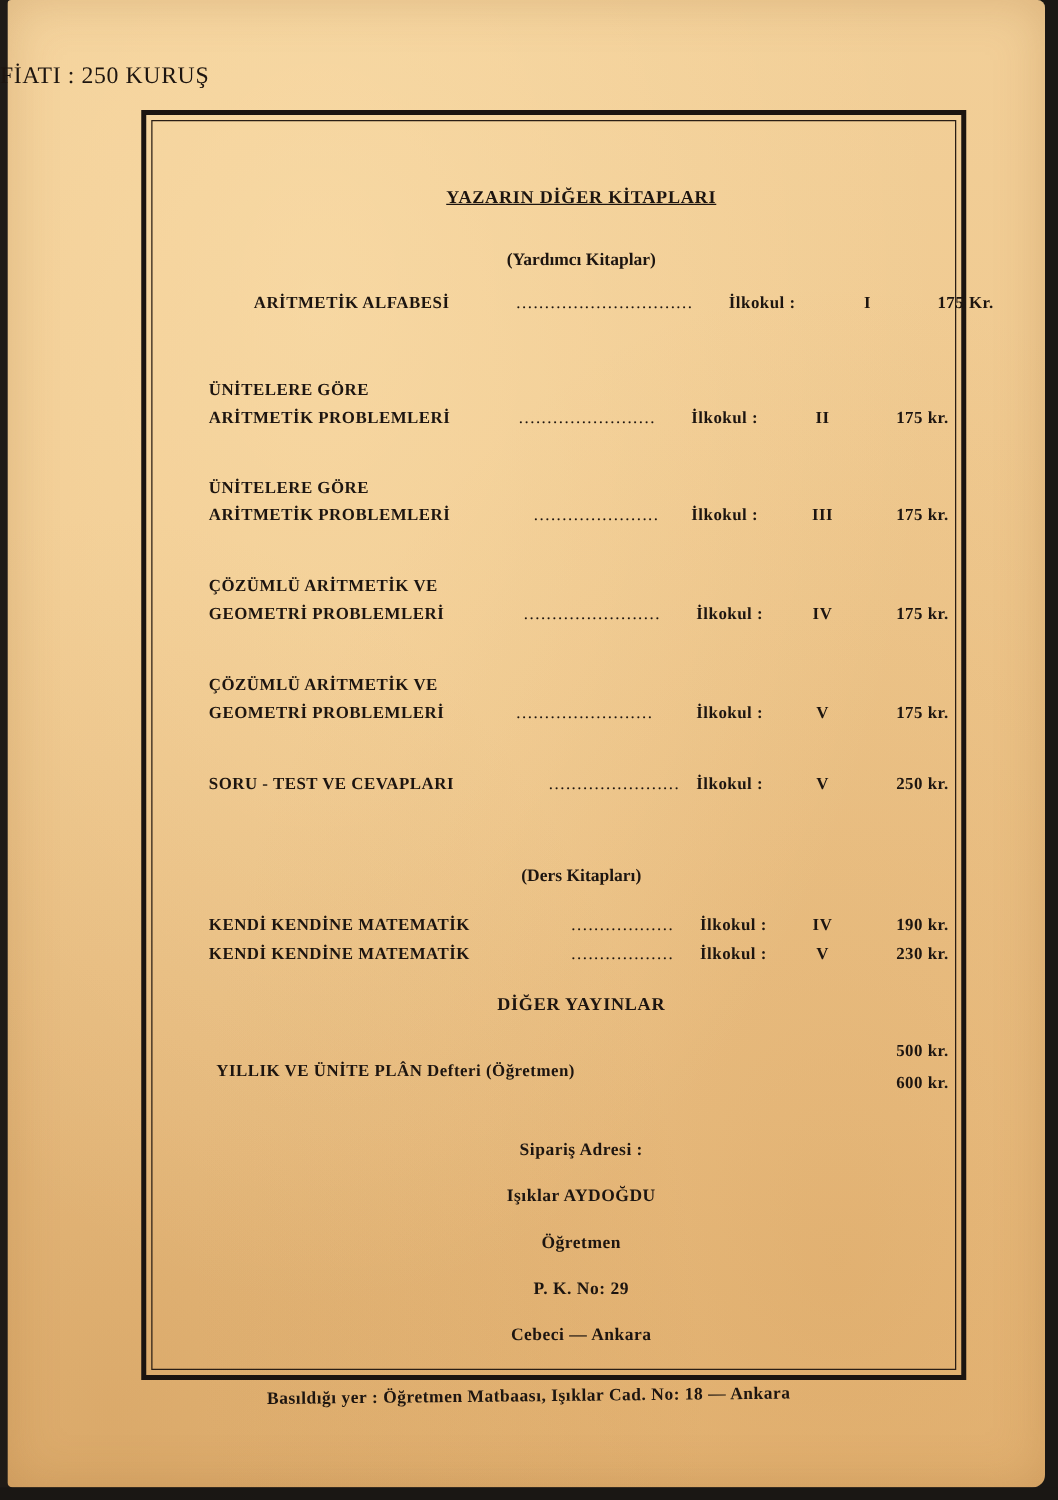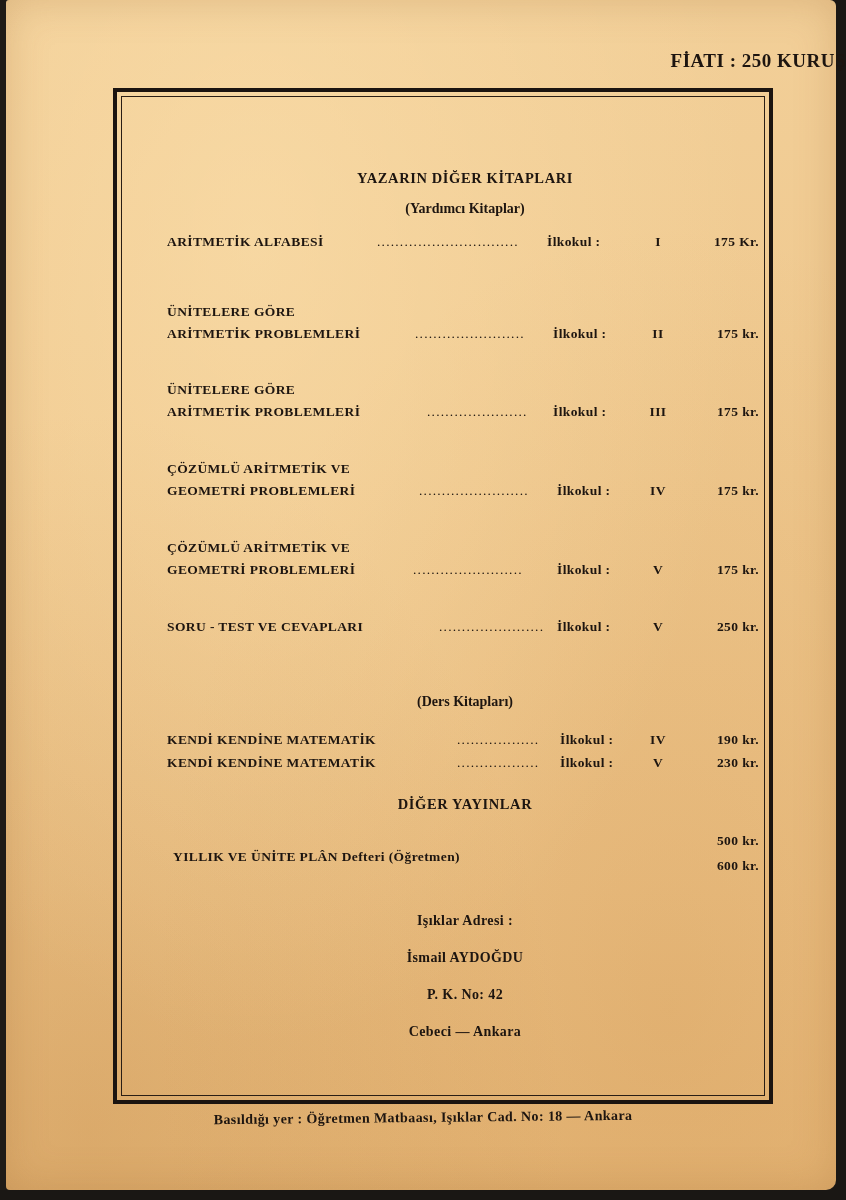--- a/index.html
+++ b/index.html
@@ -27,22 +27,22 @@
         radial-gradient(ellipse at 10% 95%, rgba(190,135,70,0.3), rgba(190,135,70,0) 45%),
         linear-gradient(180deg, #f2cf98 0%, #efc88e 40%, #ecc185 75%, #e6b778 100%);
       border-radius: 3px 6px 10px 4px;
       box-shadow: inset 0 0 40px rgba(150,95,40,0.25);
     }
     .price-line {
       position: absolute;
       top: 50px;
       left: 0;
       width: 846px;
-      text-align: right;
-      font-weight: bold;
+      text-align: left;
+      font-weight: normal;
       font-size: 19px;
       letter-spacing: 0.5px;
     }
     .frame-outer {
       position: absolute;
       left: 113px;
       top: 88px;
       width: 660px;
       height: 1016px;
       border: 4px solid #1b1410;
@@ -153,25 +153,25 @@
 <div class="bottom-dark"></div>
 
 <div class="price-line">FİATI : 250 KURUŞ</div>
 
 <div class="frame-outer">
   <div class="frame-inner"></div>
 </div>
 
 <div class="content">
 
-  <div class="heading" style="top:20px;">YAZARIN DİĞER KİTAPLARI</div>
+  <div class="heading" style="top:0;text-decoration:underline;">YAZARIN DİĞER KİTAPLARI</div>
 
   <div class="subheading" style="top:51px;">(Yardımcı Kitaplar)</div>
 
-  <div class="book" style="top:81px;">
+  <div class="book" style="top:81px;margin-left:36px;">
     <div class="row">
       <span class="name">ARİTMETİK ALFABESİ</span>
       <span class="dots" style="left:210px;">...............................</span>
       <span class="level" style="left:380px;">İlkokul :</span>
       <span class="grade">I</span>
       <span class="price">175 Kr.</span>
     </div>
   </div>
 
   <div class="book" style="top:151px;">
@@ -258,20 +258,21 @@
       <span class="price">500 kr.</span>
     </div>
   </div>
   <div class="book" style="top:705px;">
     <div class="row">
       <span class="price">600 kr.</span>
     </div>
   </div>
 
   <div class="address" style="top:752px;">
-    <div>Işıklar Adresi :</div>
-    <div>İsmail AYDOĞDU</div>
-    <div>P. K. No: 42</div>
+    <div>Sipariş Adresi :</div>
+    <div>Işıklar AYDOĞDU</div>
+    <div>Öğretmen</div>
+    <div>P. K. No: 29</div>
     <div>Cebeci — Ankara</div>
   </div>
 </div>
 
 <div class="printer">Basıldığı yer : Öğretmen Matbaası, Işıklar Cad. No: 18 — Ankara</div>
 
 </body></html>

